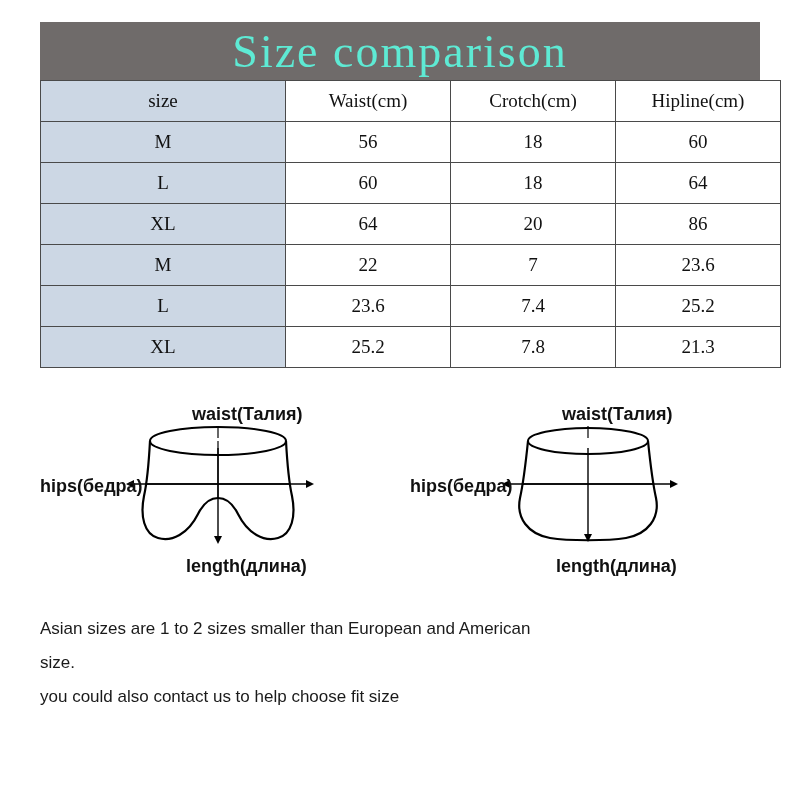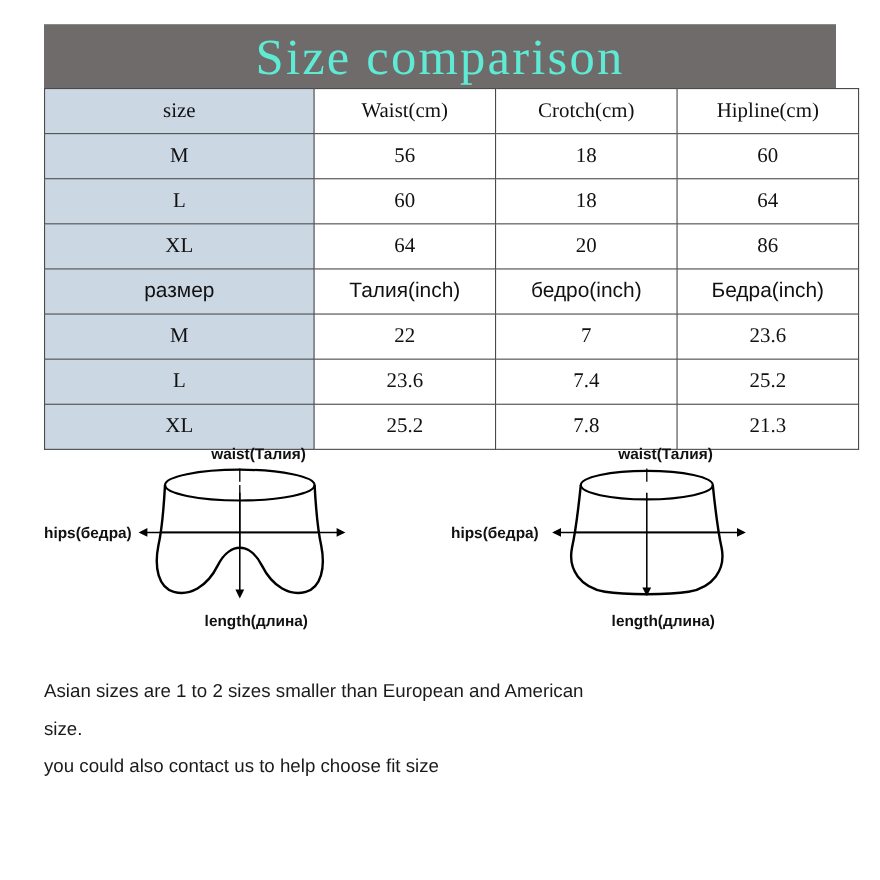--- a/index.html
+++ b/index.html
@@ -92,21 +92,21 @@
     top: 0;
     width: 360px;
     height: 210px;
   }
   .diagram.left { left: 40px; }
   .diagram.right { left: 410px; }
   .diagram svg { display: block; }
   .dlabel {
     position: absolute;
     font-family: "Liberation Sans", sans-serif;
-    font-size: 14px;
+    font-size: 18px;
     color: #111111;
     white-space: nowrap;
     font-weight: bold;
   }
 
   
   .notes {
     position: absolute;
     left: 40px;
     top: 612px;
@@ -147,26 +147,20 @@
         <td class="label-col">L</td>
         <td class="data-col">60</td>
         <td class="data-col">18</td>
         <td class="data-col">64</td>
       </tr>
       <tr>
         <td class="label-col">XL</td>
         <td class="data-col">64</td>
         <td class="data-col">20</td>
         <td class="data-col">86</td>
-      </tr>
-      <tr class="header-row">
-        <td class="label-col head sans">размер</td>
-        <td class="data-col sans">Талия(inch)</td>
-        <td class="data-col sans">бедро(inch)</td>
-        <td class="data-col sans">Бедра(inch)</td>
       </tr>
       <tr>
         <td class="label-col">M</td>
         <td class="data-col">22</td>
         <td class="data-col">7</td>
         <td class="data-col">23.6</td>
       </tr>
       <tr>
         <td class="label-col">L</td>
         <td class="data-col">23.6</td>

